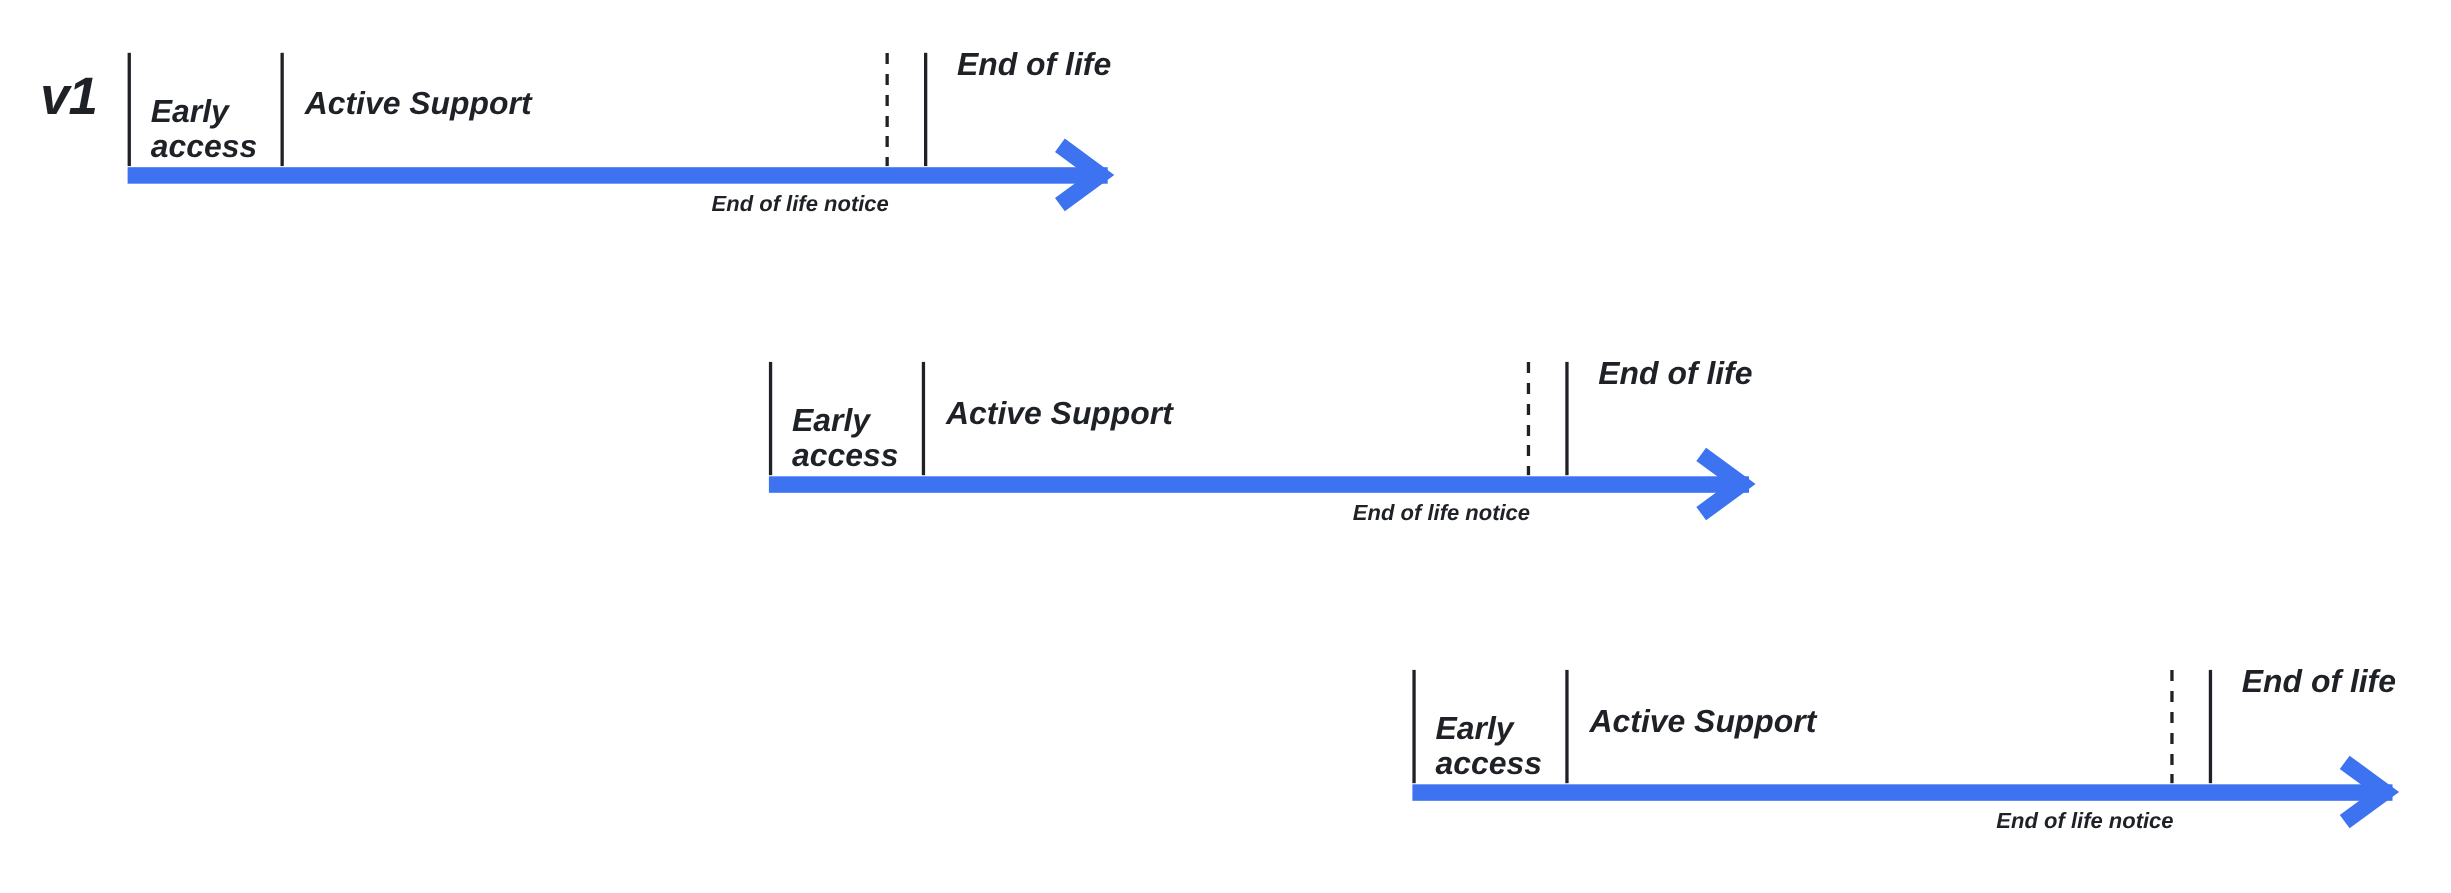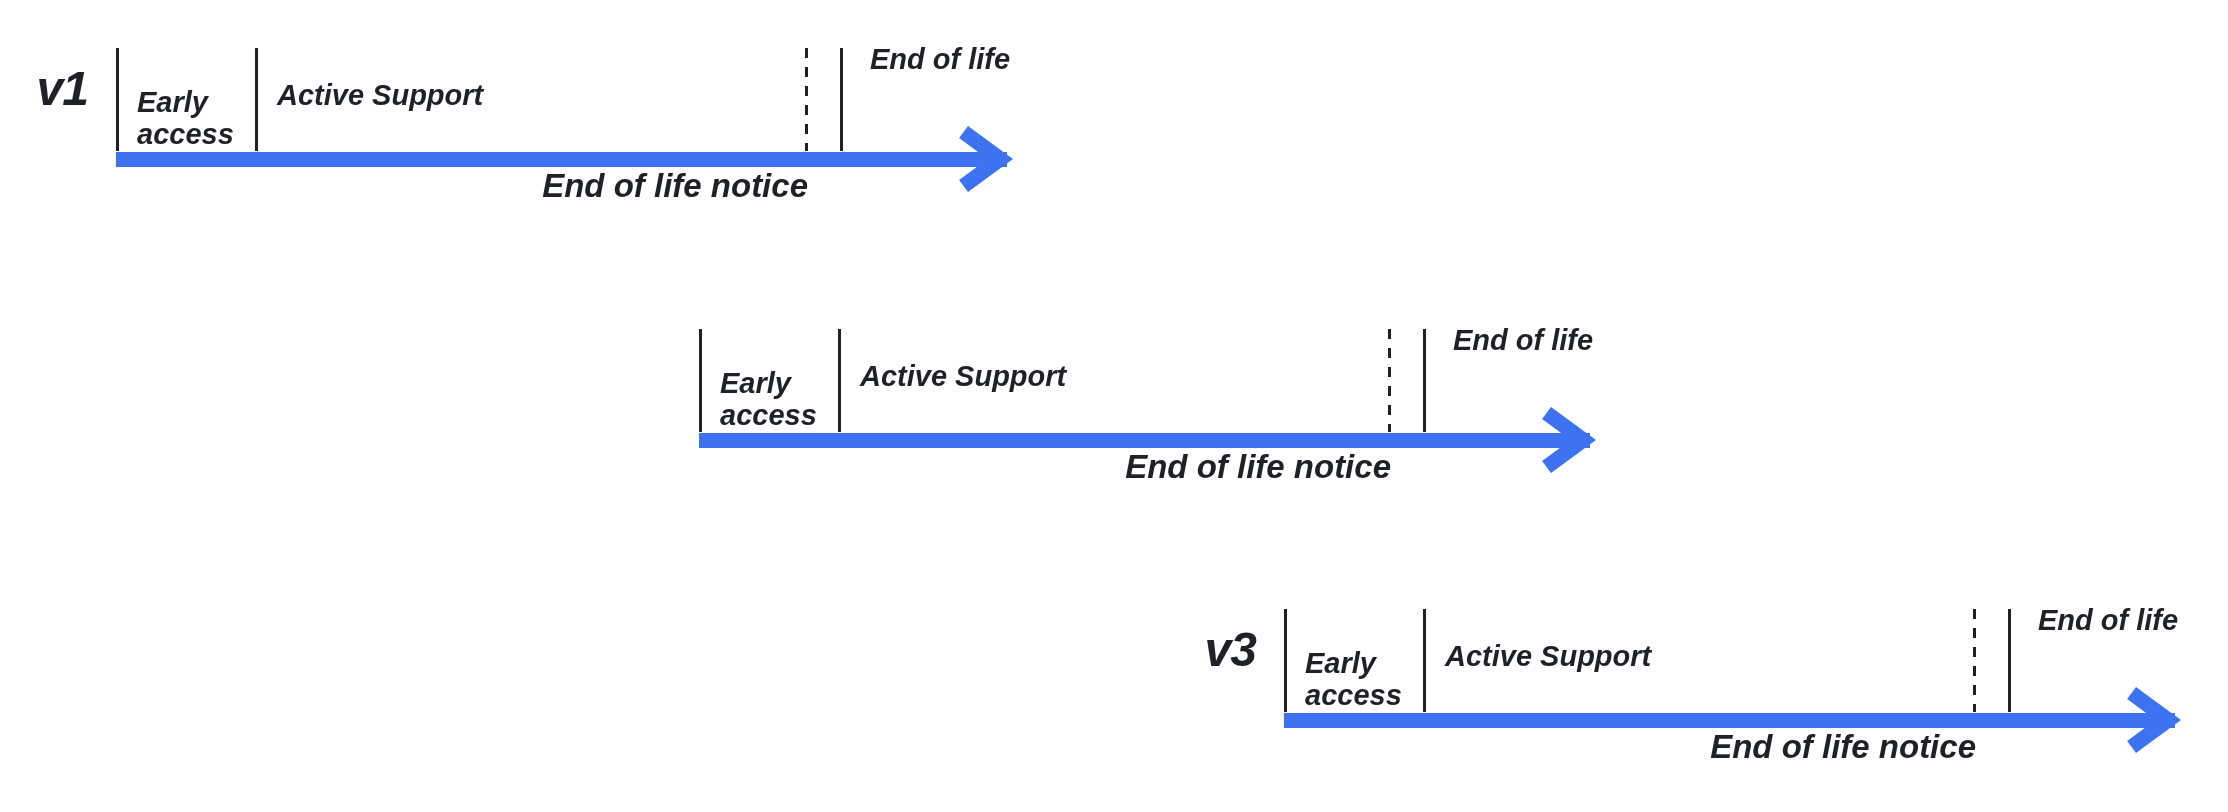--- a/index.html
+++ b/index.html
@@ -73,21 +73,21 @@
   }
   .early     { left: 19px;  width: 118px; margin-top: 43px; }
   .active-l  { left: 159px; width: 330px; margin-top: 36px; }
   .eol-label { left: 752px; width: 220px; }
   .notice {
     position: absolute;
     left: 400px;
     top: 122px;
     width: 290px;
     text-align: right;
-    font-size: 33px;
+    font-size: 20px;
     line-height: 32px;
     font-weight: bold;
   }
 </style>
 </head>
 <body>
 
 <div class="row r1">
   <div class="version">v1</div>
   <div class="tick start"></div>
@@ -113,21 +113,20 @@
   <svg class="head" width="58" height="70" viewBox="-56 -35 58 70">
     <path d="M -45 -33 L 0 0 L -45 33 L -53.9 20.9 L -25.4 0 L -53.9 -20.9 Z" fill="#3d72f0"></path>
   </svg>
   <div class="phase early">Early access</div>
   <div class="phase active-l">Active Support</div>
   <div class="phase eol-label">End of life</div>
   <div class="notice">End of life notice</div>
 </div>
 
 <div class="row r3">
-  <div class="version">v3</div>
   <div class="tick start"></div>
   <div class="tick active"></div>
   <div class="tick-dashed"></div>
   <div class="tick eol"></div>
   <div class="bar"></div>
   <svg class="head" width="58" height="70" viewBox="-56 -35 58 70">
     <path d="M -45 -33 L 0 0 L -45 33 L -53.9 20.9 L -25.4 0 L -53.9 -20.9 Z" fill="#3d72f0"></path>
   </svg>
   <div class="phase early">Early access</div>
   <div class="phase active-l">Active Support</div>

